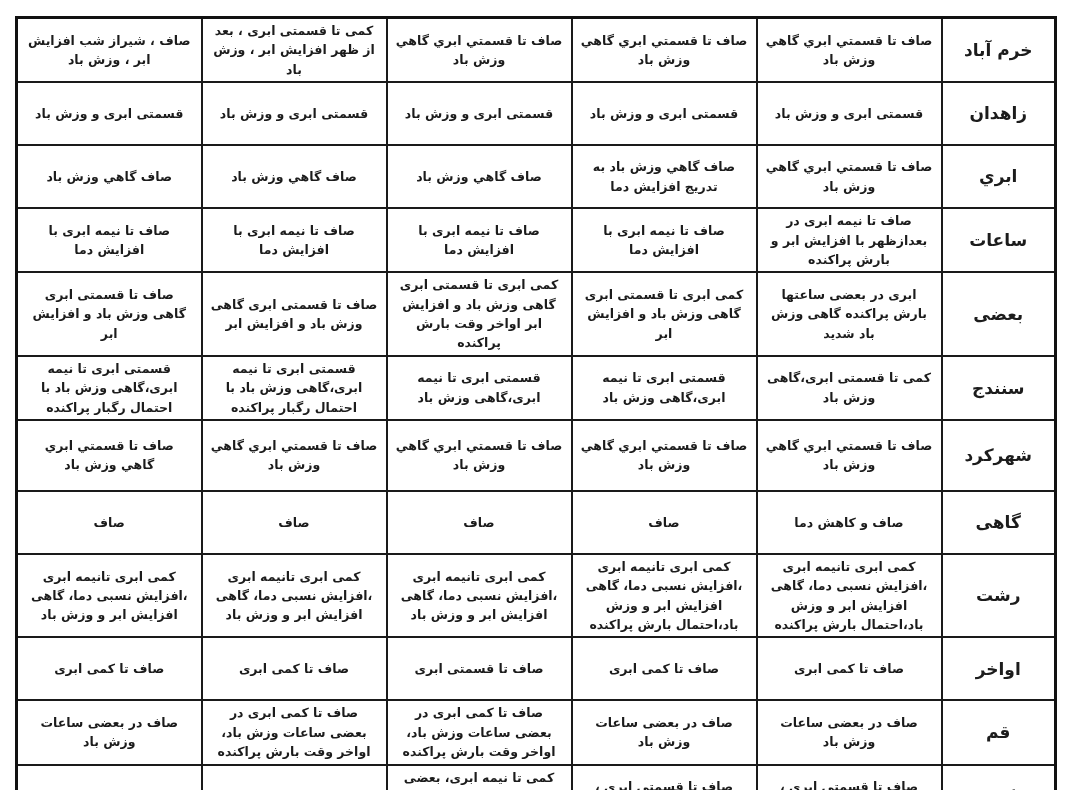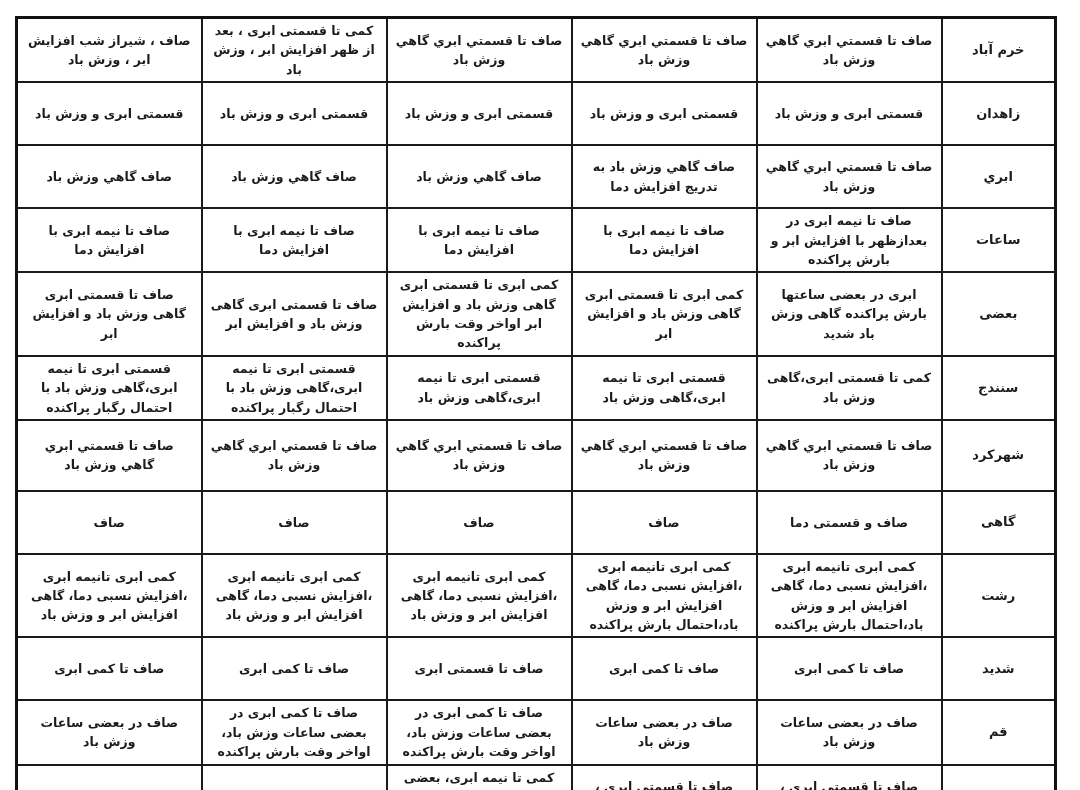--- a/index.html
+++ b/index.html
@@ -30,21 +30,21 @@
       text-align: center;
       vertical-align: middle;
       font-size: 12.5px;
       font-weight: bold;
       line-height: 1.55;
       color: #1c1c1c;
       padding: 2px 8px;
       direction: rtl;
     }
     .forecast-table td.city {
-      font-size: 13px;
+      font-size: 17px;
     }
     col.c-city { width: 114px; }
     col.c-day { width: 185px; }
   </style>
 </head>
 <body>
 
 <table class="forecast-table">
   <colgroup>
     <col class="c-city">
@@ -106,36 +106,36 @@
       <tr style="height: 71px;">
         <td class="city">شهرکرد</td>
         <td>صاف تا قسمتي ابري گاهي وزش باد</td>
         <td>صاف تا قسمتي ابري گاهي وزش باد</td>
         <td>صاف تا قسمتي ابري گاهي وزش باد</td>
         <td>صاف تا قسمتي ابري گاهي وزش باد</td>
         <td>صاف تا قسمتي ابري گاهي وزش باد</td>
       </tr>
       <tr style="height: 63px;">
         <td class="city">گاهی</td>
-        <td>صاف و قسمتی دما</td>
+        <td>صاف و کاهش دما</td>
         <td>صاف</td>
         <td>صاف</td>
         <td>صاف</td>
         <td>صاف</td>
       </tr>
       <tr style="height: 63px;">
         <td class="city">رشت</td>
         <td>کمی ابری تانیمه ابری ،افزایش نسبی دما، گاهی افزایش ابر و وزش باد،احتمال بارش پراکنده</td>
         <td>کمی ابری تانیمه ابری ،افزایش نسبی دما، گاهی افزایش ابر و وزش باد،احتمال بارش پراکنده</td>
         <td>کمی ابری تانیمه ابری ،افزایش نسبی دما، گاهی افزایش ابر و وزش باد</td>
         <td>کمی ابری تانیمه ابری ،افزایش نسبی دما، گاهی افزایش ابر و وزش باد</td>
         <td>کمی ابری تانیمه ابری ،افزایش نسبی دما، گاهی افزایش ابر و وزش باد</td>
       </tr>
       <tr style="height: 63px;">
-        <td class="city">شدید</td>
+        <td class="city">اواخر</td>
         <td>صاف تا کمی ابری</td>
         <td>صاف تا کمی ابری</td>
         <td>صاف تا قسمتی ابری</td>
         <td>صاف تا کمی ابری</td>
         <td>صاف تا کمی ابری</td>
       </tr>
       <tr style="height: 63px;">
         <td class="city">قم</td>
         <td>صاف در بعضی ساعات  وزش باد</td>
         <td>صاف در بعضی ساعات  وزش باد</td>

